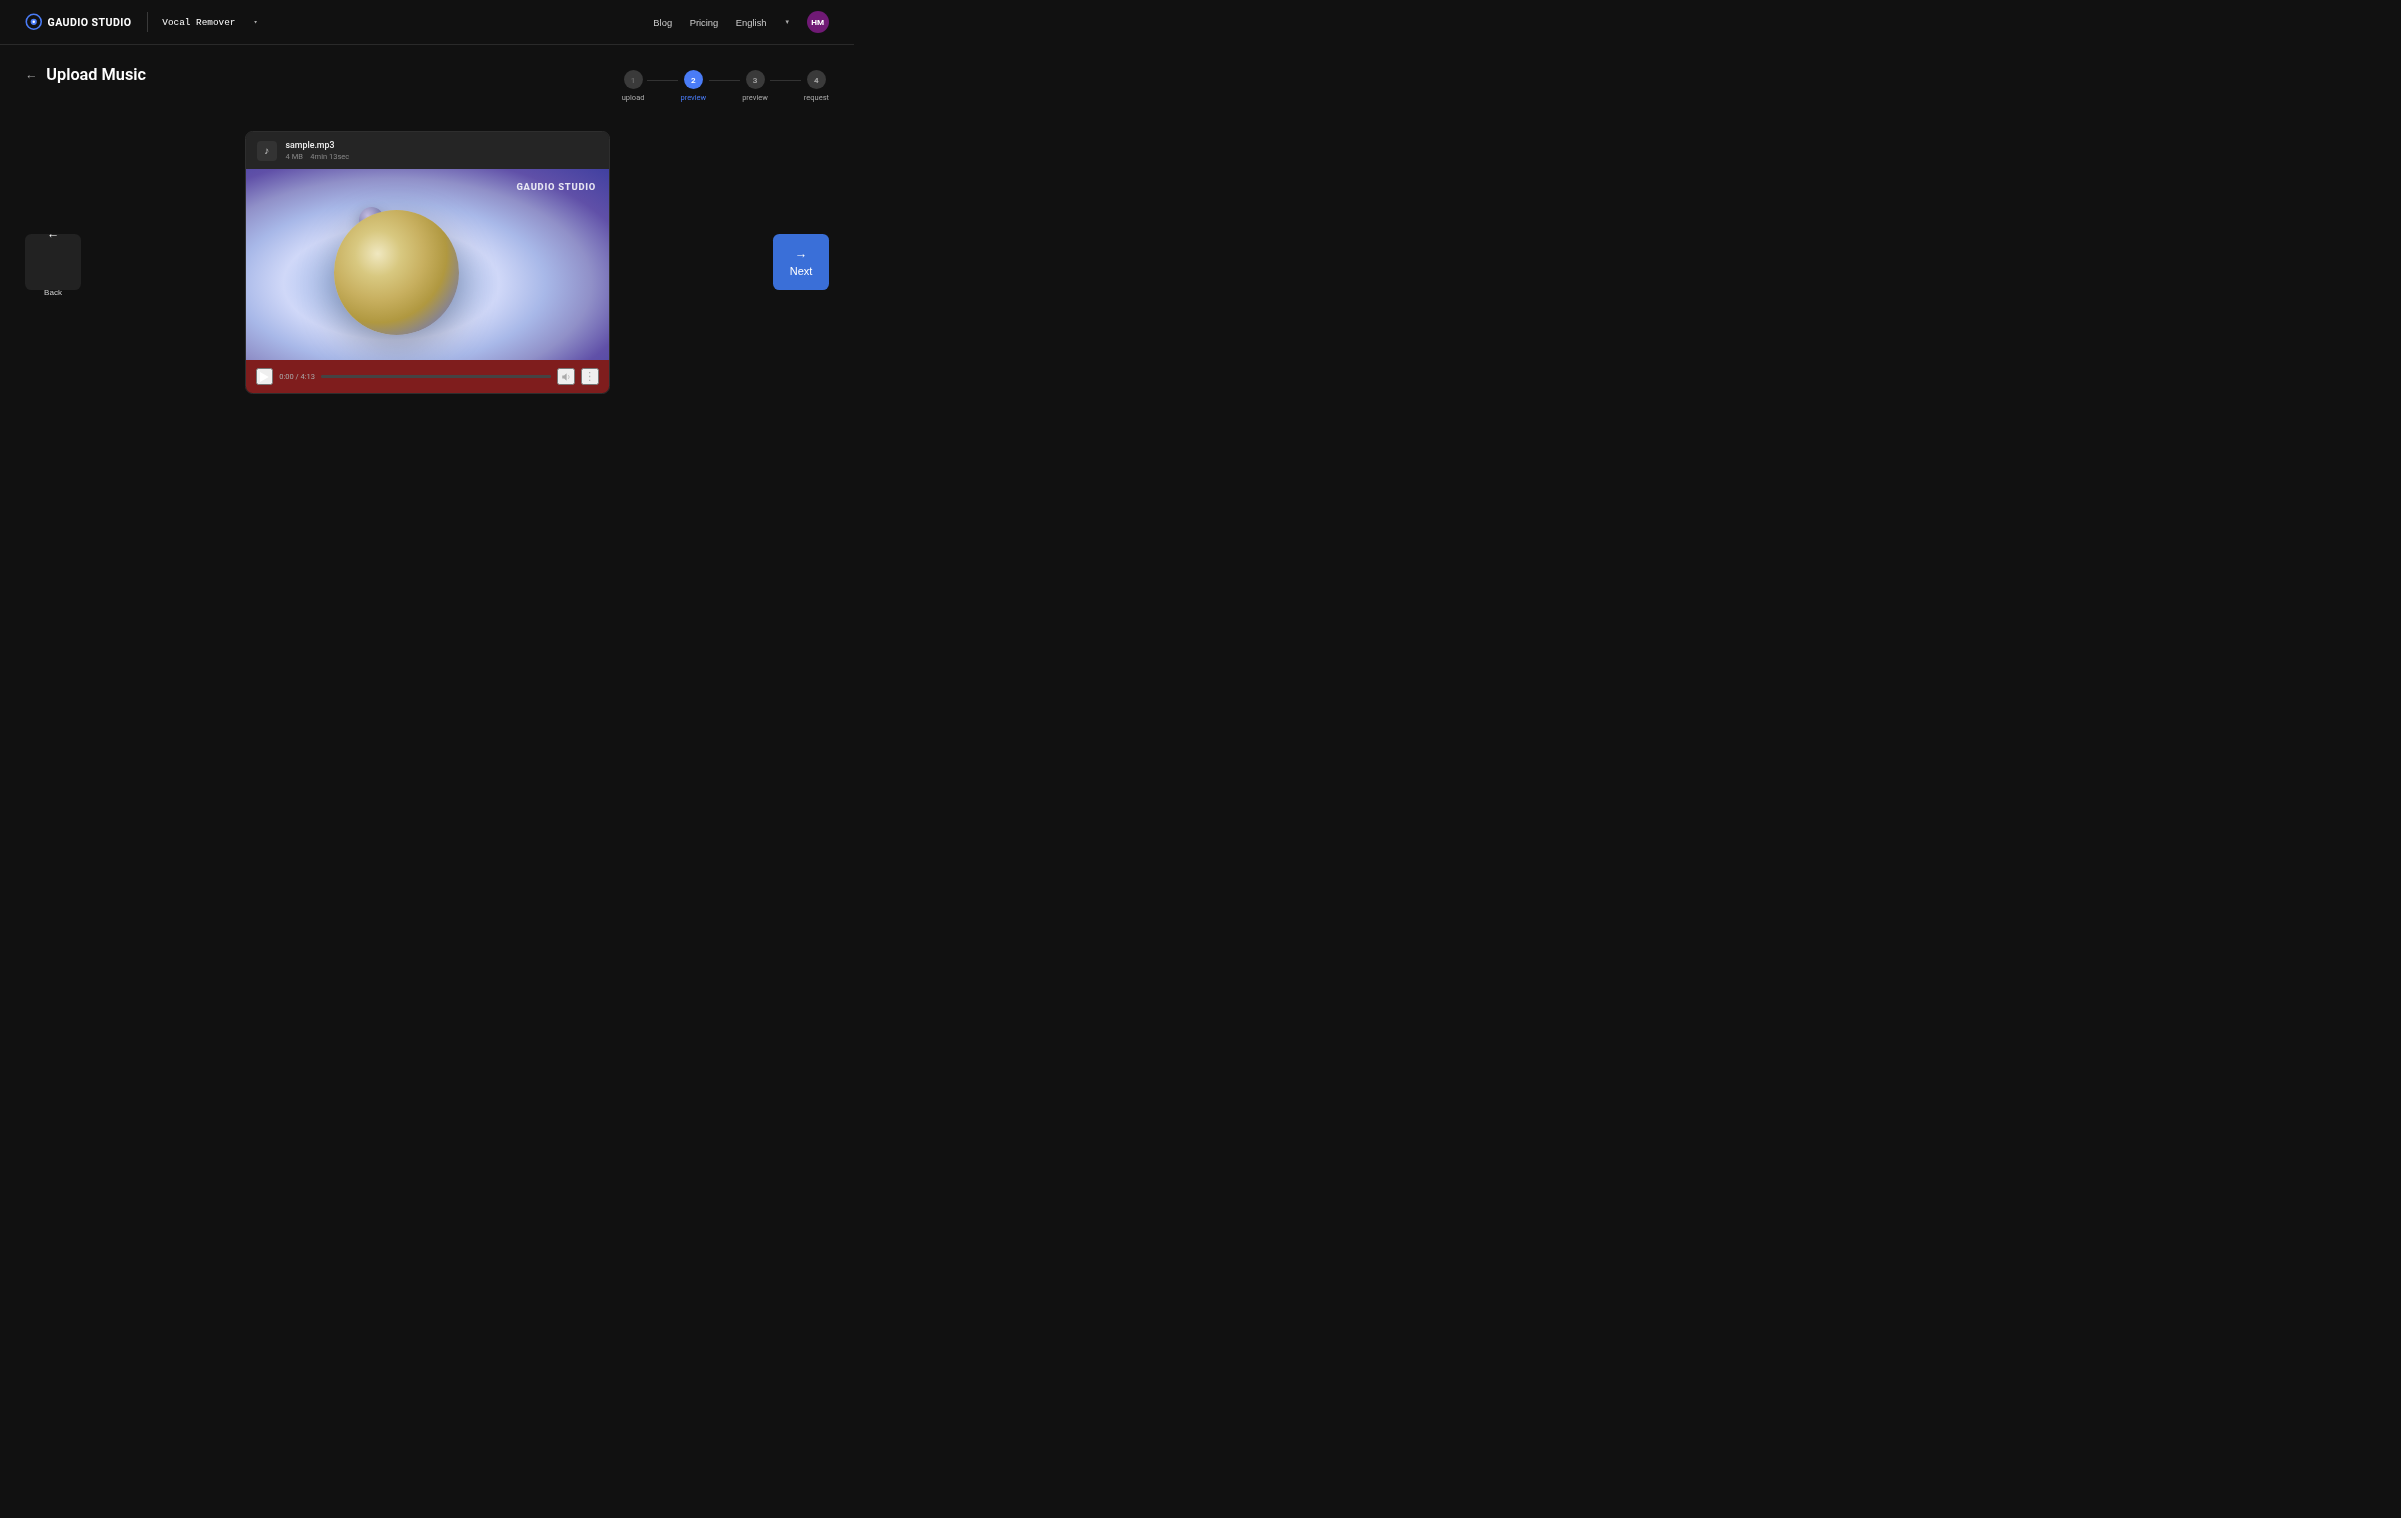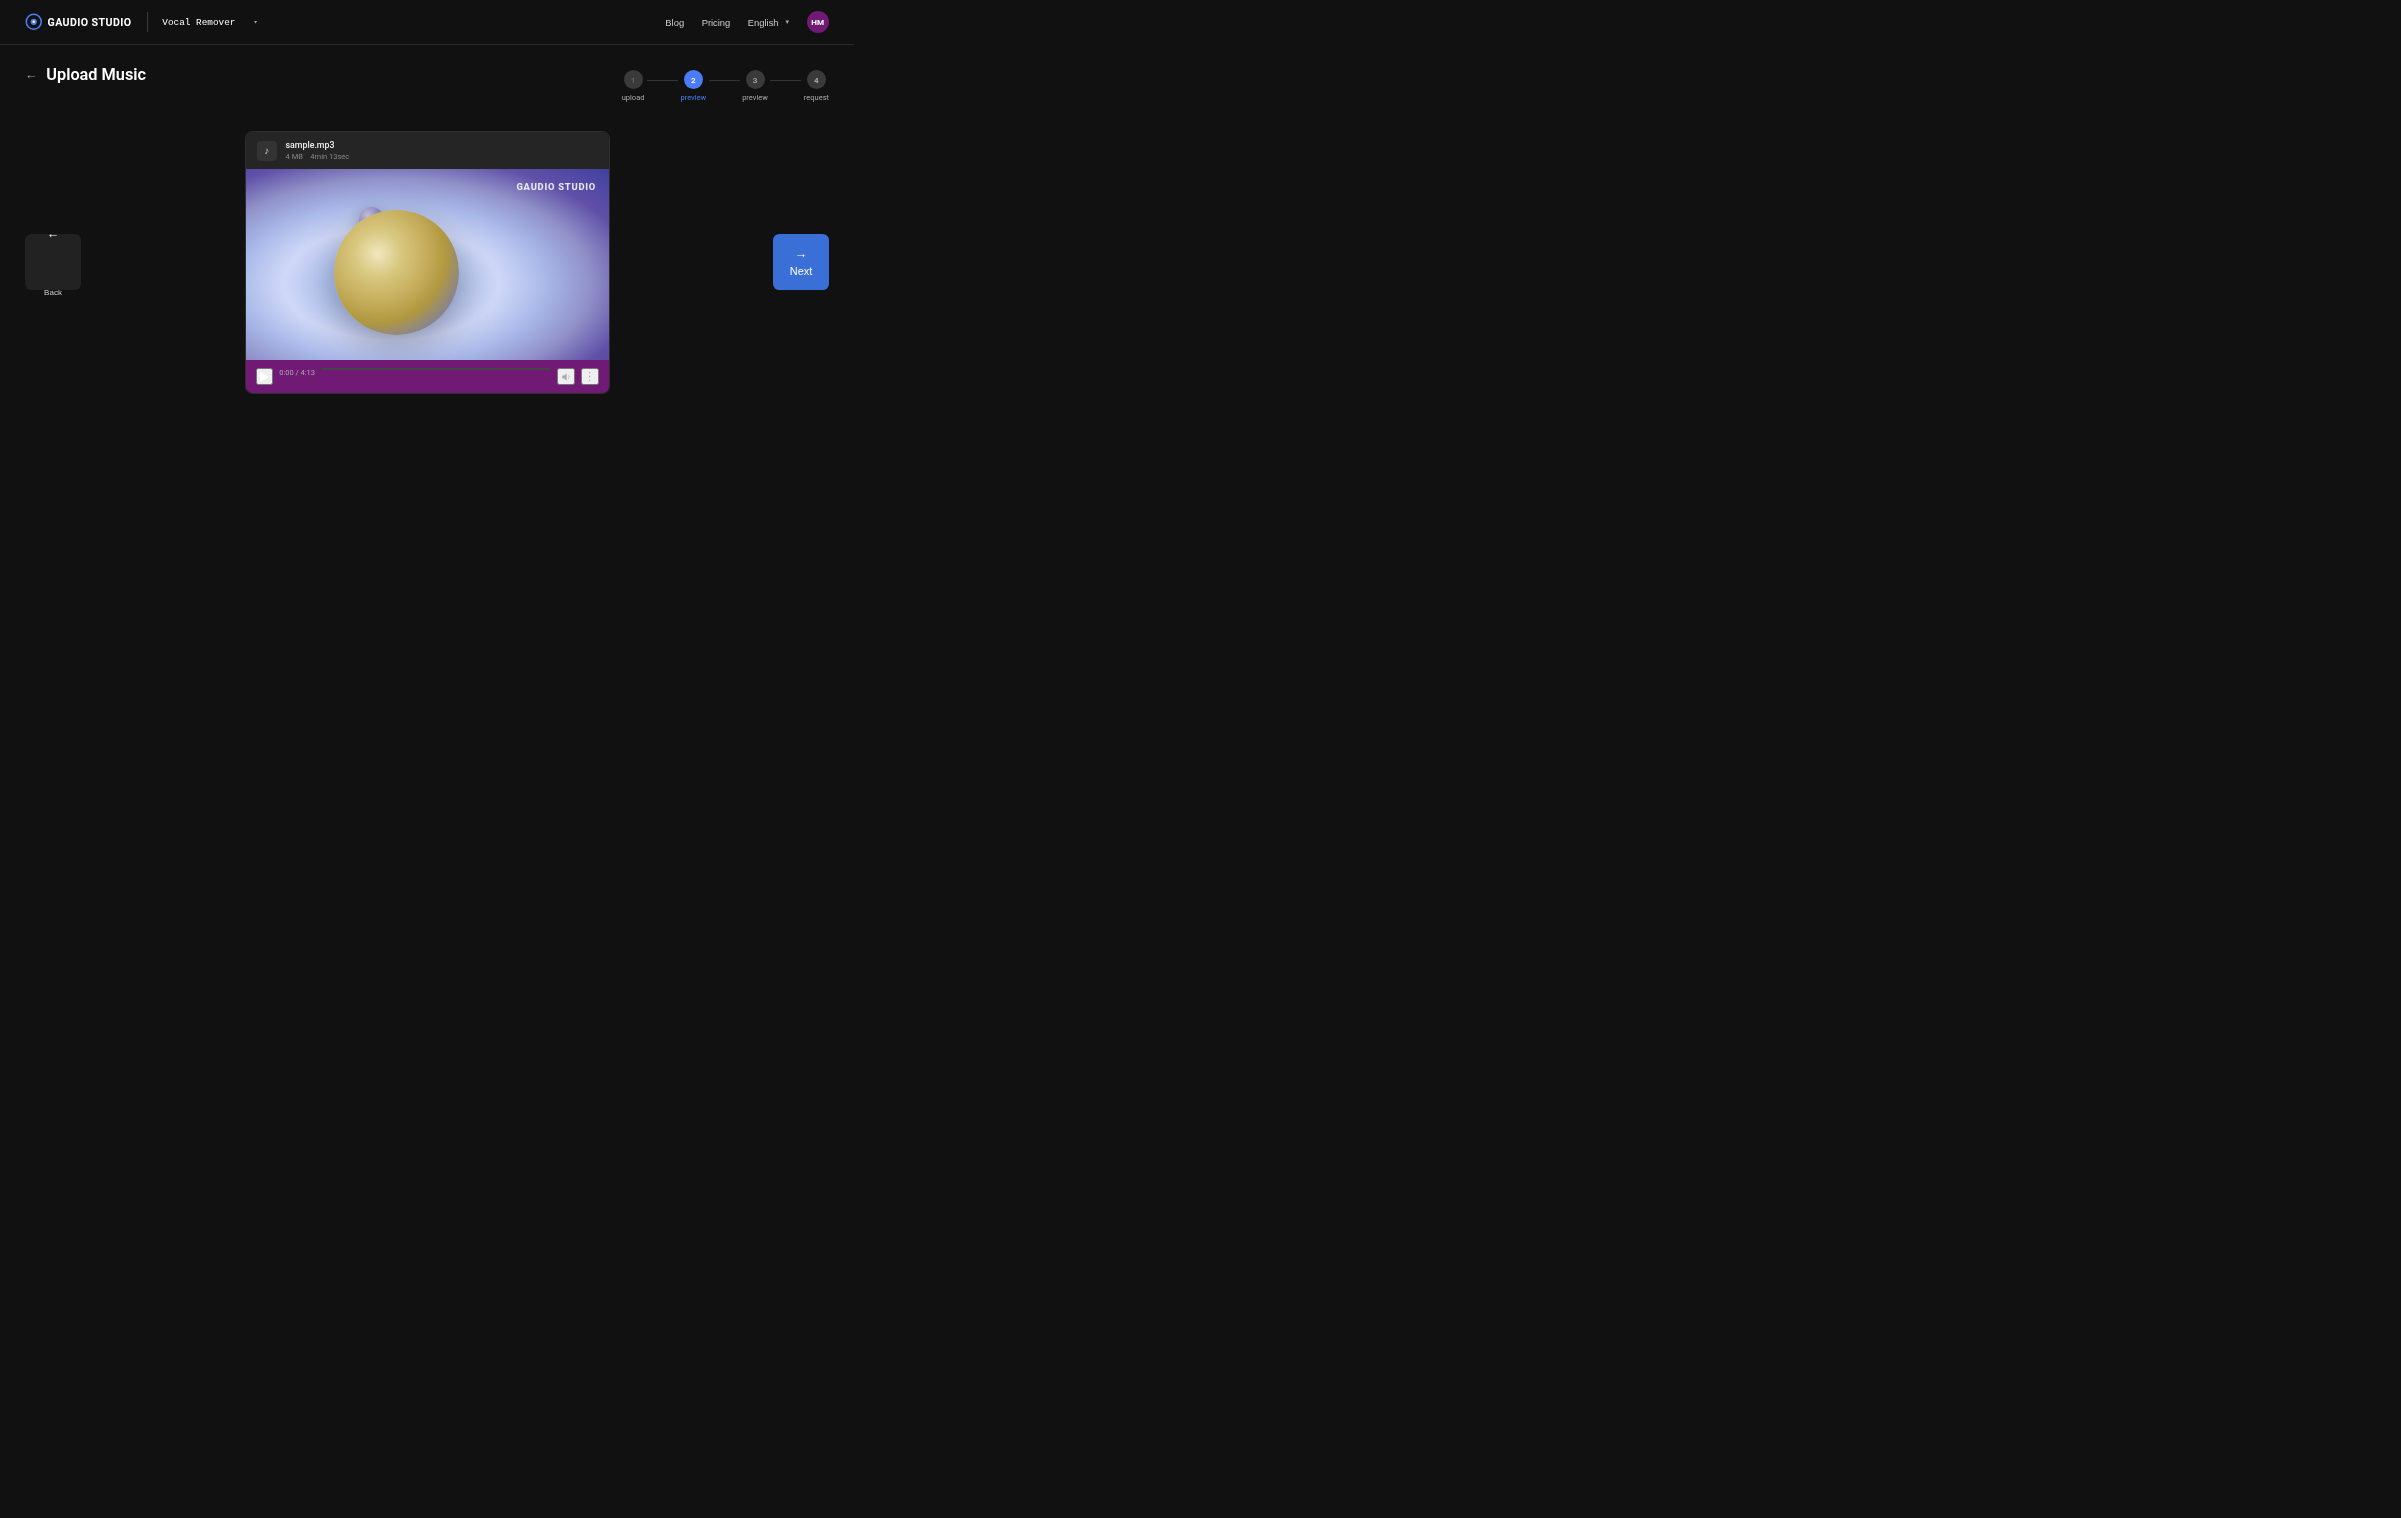--- a/index.html
+++ b/index.html
@@ -74,21 +74,21 @@
       font-size: 9.4px;
       color: #cccccc;
       cursor: pointer;
       background: none;
       border: none;
       color: #cccccc;
     }
     .lang-btn {
       display: flex;
       align-items: center;
-      gap: 7px;
+      gap: 19px;
       font-size: 9.4px;
       color: #cccccc;
       cursor: pointer;
       background: none;
       border: none;
     }
     .avatar {
       width: 22.5px;
       height: 22.5px;
       border-radius: 50%;
@@ -267,24 +267,24 @@
       right: 12.5px;
       font-size: 9.4px;
       font-weight: 800;
       letter-spacing: 0.08em;
       color: rgba(255,255,255,0.85);
     }
 
     
     .video-controls {
       display: flex;
-      align-items: flex-start;
+      align-items: center;
       gap: 6.3px;
       padding: 7.5px 10px;
-      background: #701a75;
+      background: #7f1d1d;
     }
     .play-btn {
       width: 17.5px;
       height: 17.5px;
       display: flex;
       align-items: center;
       justify-content: center;
       cursor: pointer;
       color: #ffffff;
       font-size: 8.8px;

